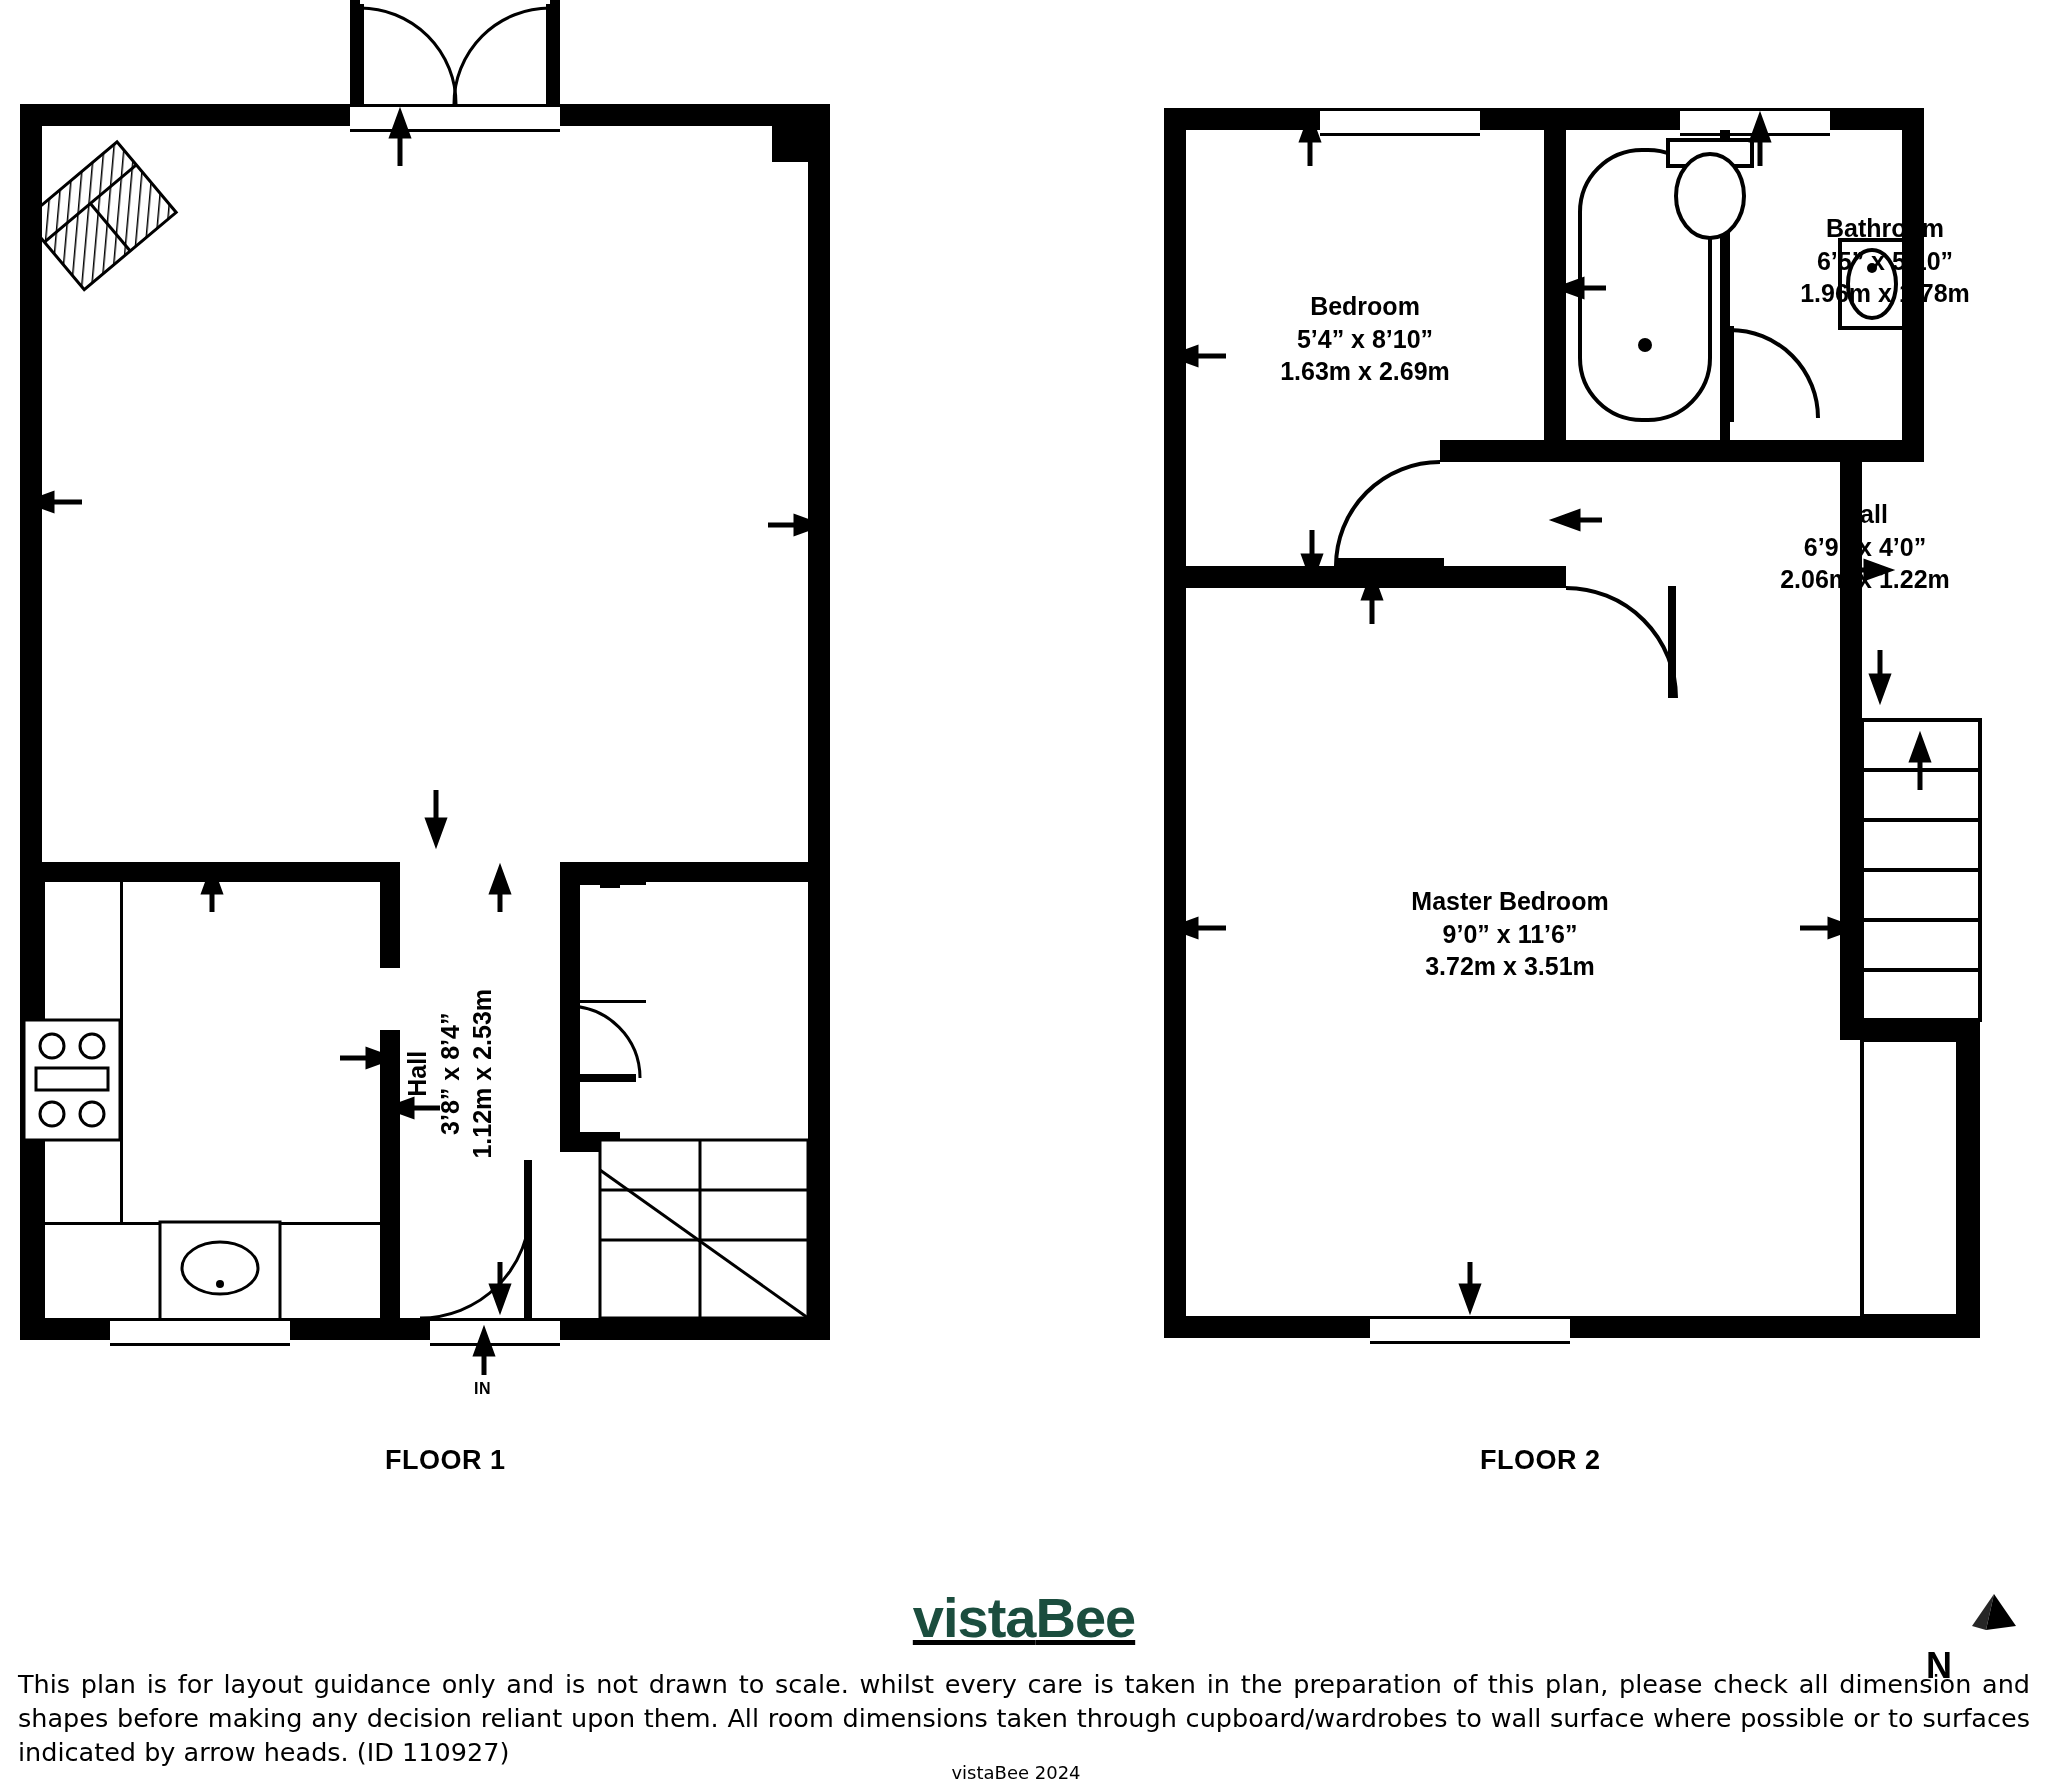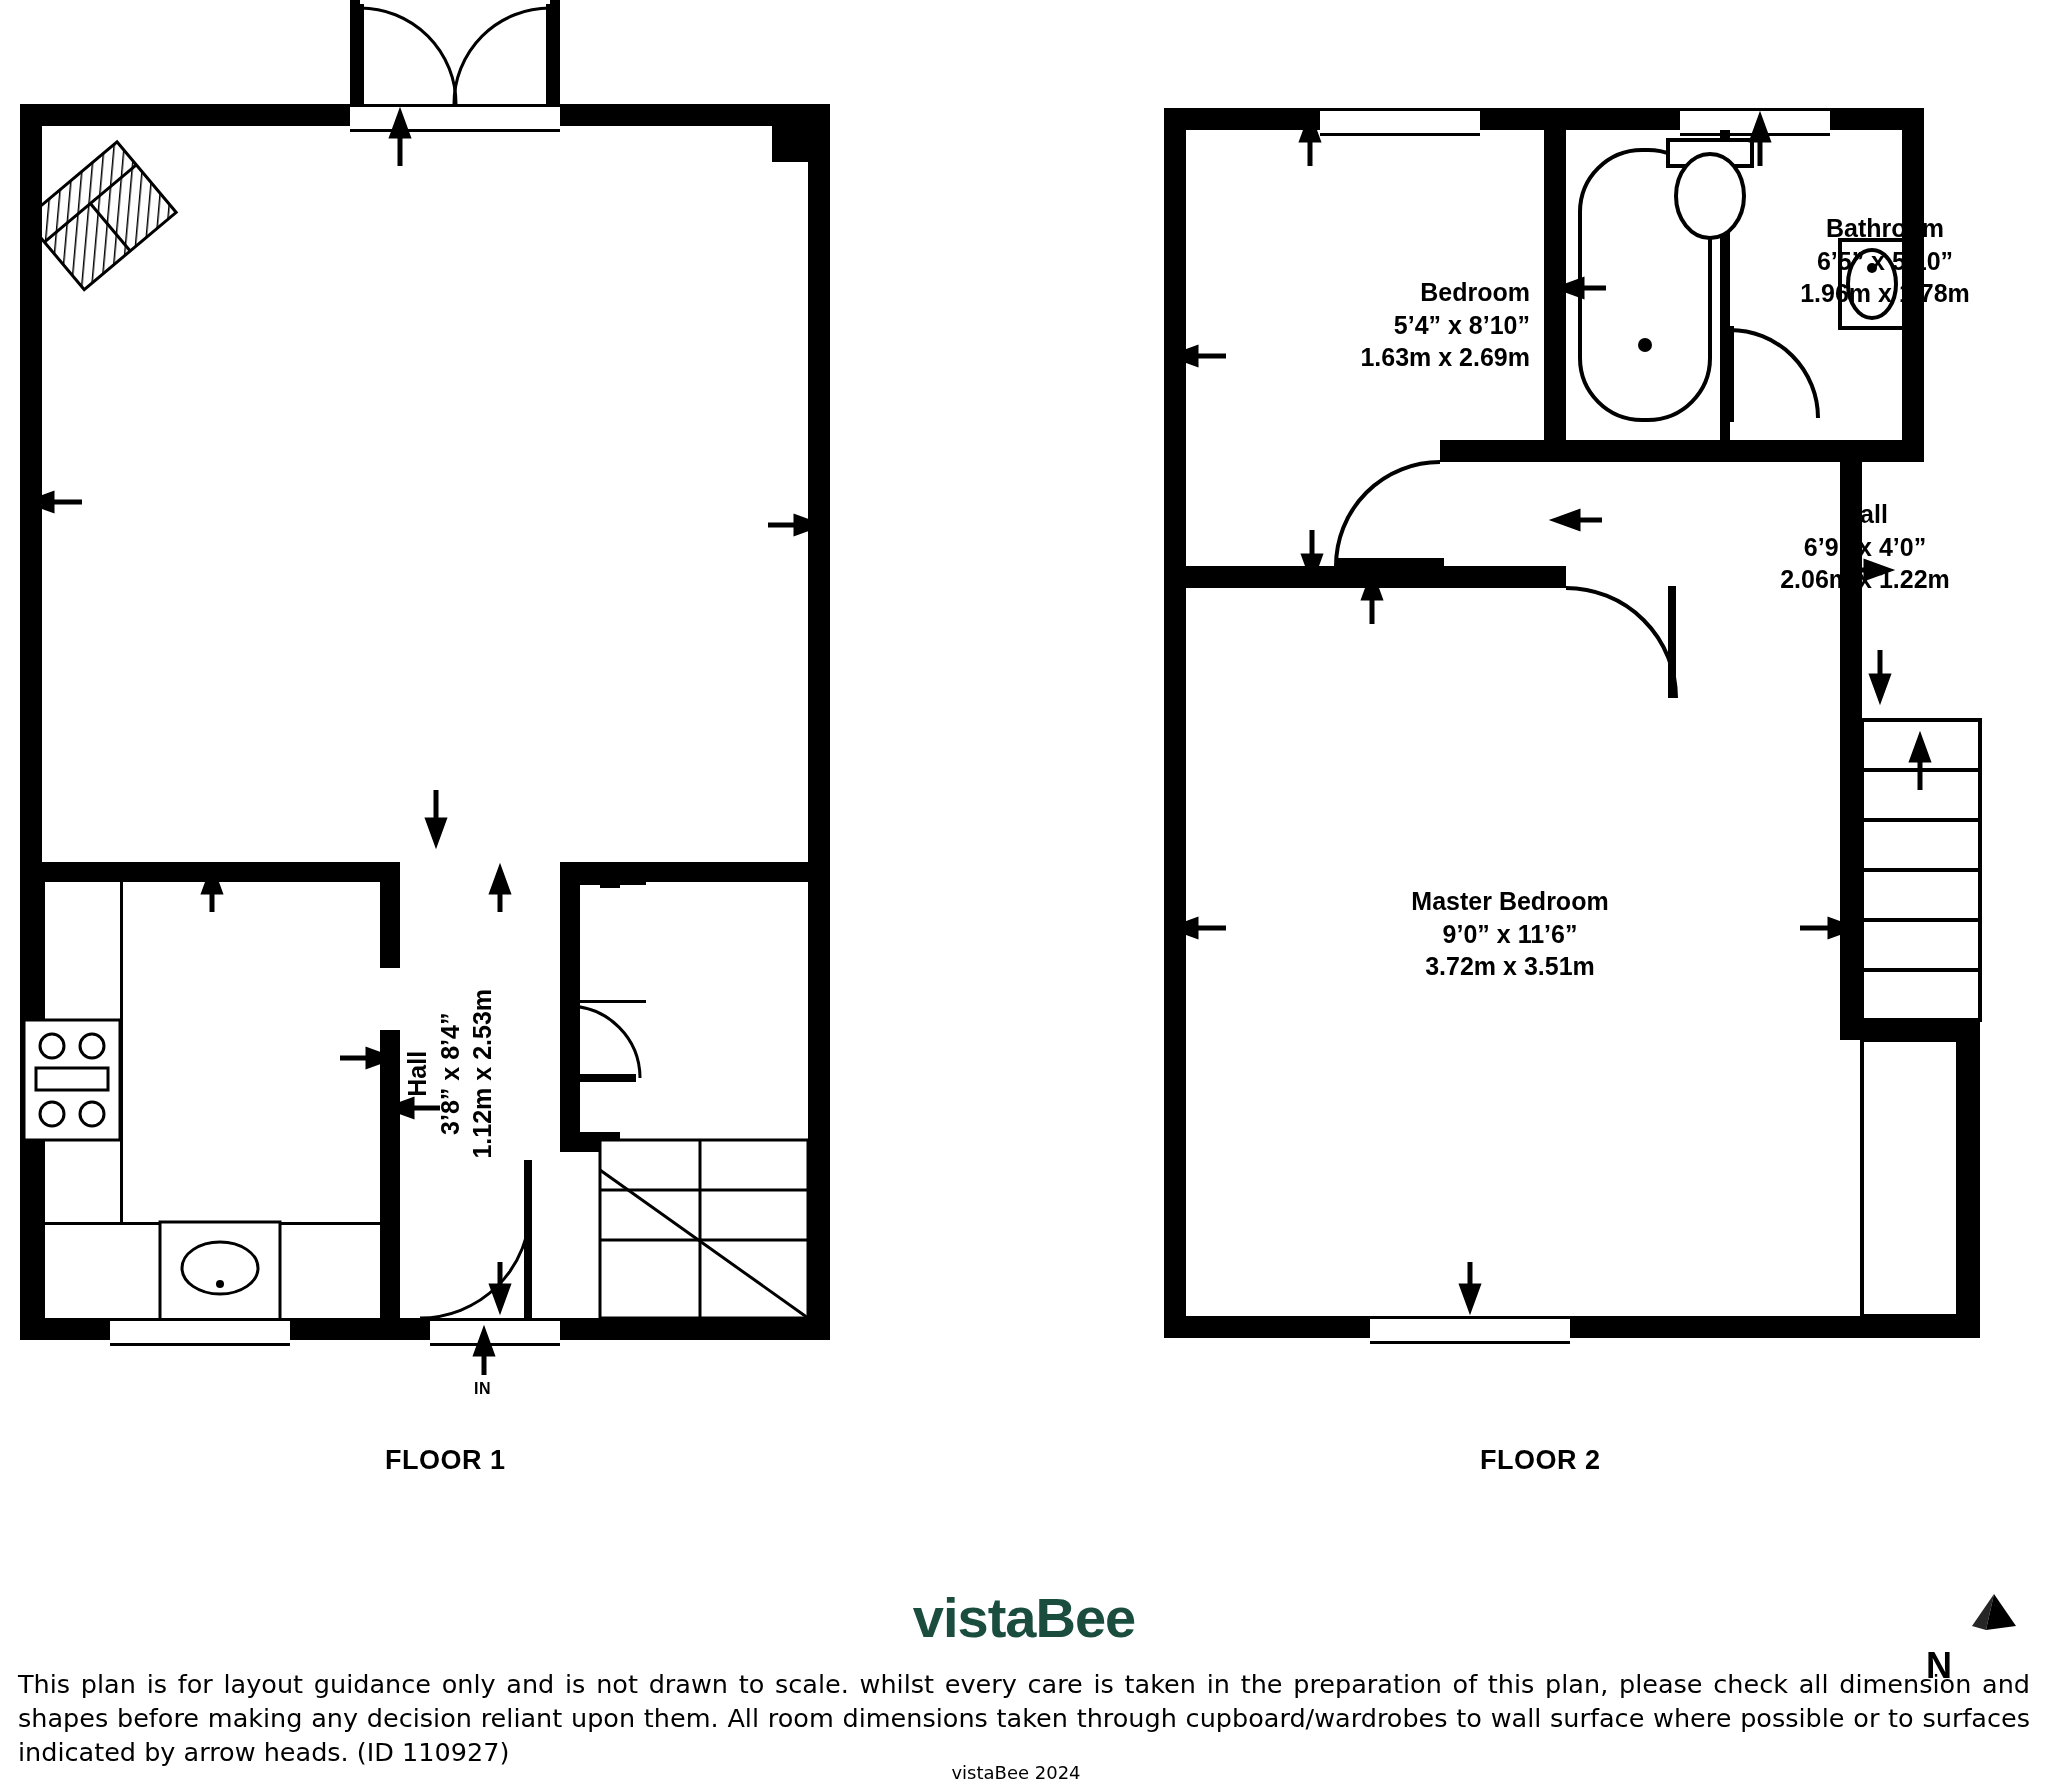--- a/index.html
+++ b/index.html
@@ -68,20 +68,21 @@
   }
   
   .brand {
     position: absolute;
     left: 0; right: 0;
     top: 1585px;
     text-align: center;
     font-size: 56px;
     font-weight: bold;
     letter-spacing: -1px;
+    text-decoration: underline;
   }
   .brand .vista { color: #1b4d3e; }
   .brand .bee { color: #1b4d3e; }
   .disclaimer {
     position: absolute;
     left: 18px;
     top: 1668px;
     width: 2012px;
     font-family: "DejaVu Sans", sans-serif;
     font-size: 25.5px;
@@ -303,21 +304,21 @@
       <rect x="722" y="720" width="118" height="300" fill="#fff" stroke="#000" stroke-width="4"></rect>
       <line x1="722" y1="770" x2="840" y2="770" stroke="#000" stroke-width="4"></line>
       <line x1="722" y1="820" x2="840" y2="820" stroke="#000" stroke-width="4"></line>
       <line x1="722" y1="870" x2="840" y2="870" stroke="#000" stroke-width="4"></line>
       <line x1="722" y1="920" x2="840" y2="920" stroke="#000" stroke-width="4"></line>
       <line x1="722" y1="970" x2="840" y2="970" stroke="#000" stroke-width="4"></line>
 
       <rect x="722" y="1040" width="96" height="276" fill="#fff" stroke="#000" stroke-width="4"></rect>
     </svg>
 
-    <div class="room-label" style="left:60px; top:276px; width:330px;text-align:right;">
+    <div class="room-label" style="left:60px; top:290px; width:330px;">
       <div class="nm">Bedroom</div>
       <div class="dim">5’4” x 8’10”</div>
       <div class="dim">1.63m x 2.69m</div>
     </div>
 
     <div class="room-label" style="left:580px; top:212px; width:330px;">
       <div class="nm">Bathroom</div>
       <div class="dim">6’5” x 5’10”</div>
       <div class="dim">1.96m x 1.78m</div>
     </div>

